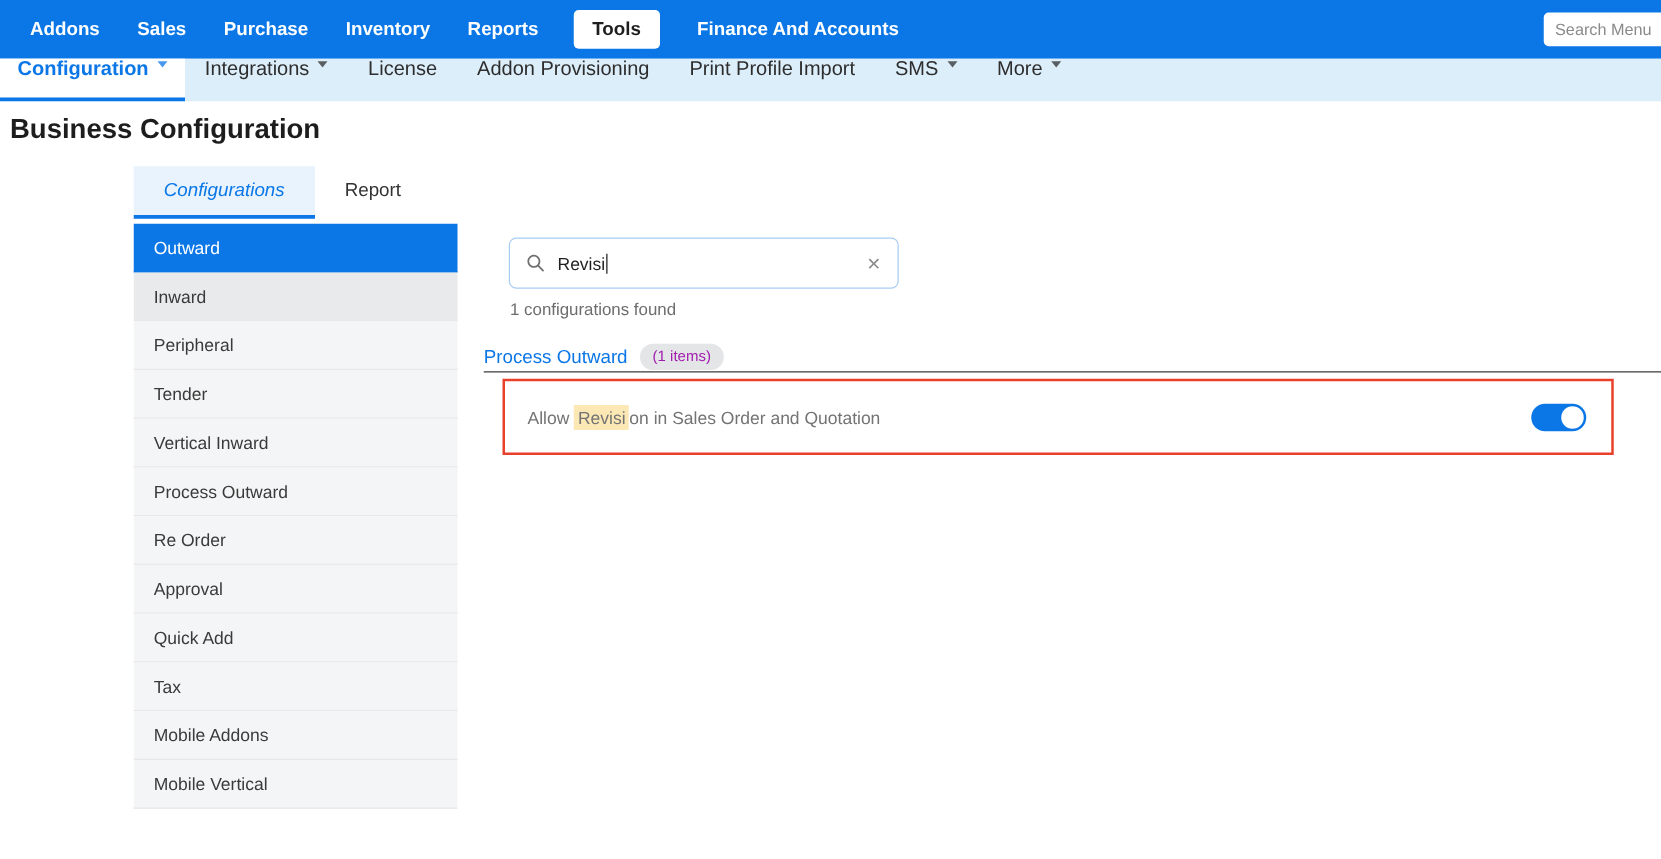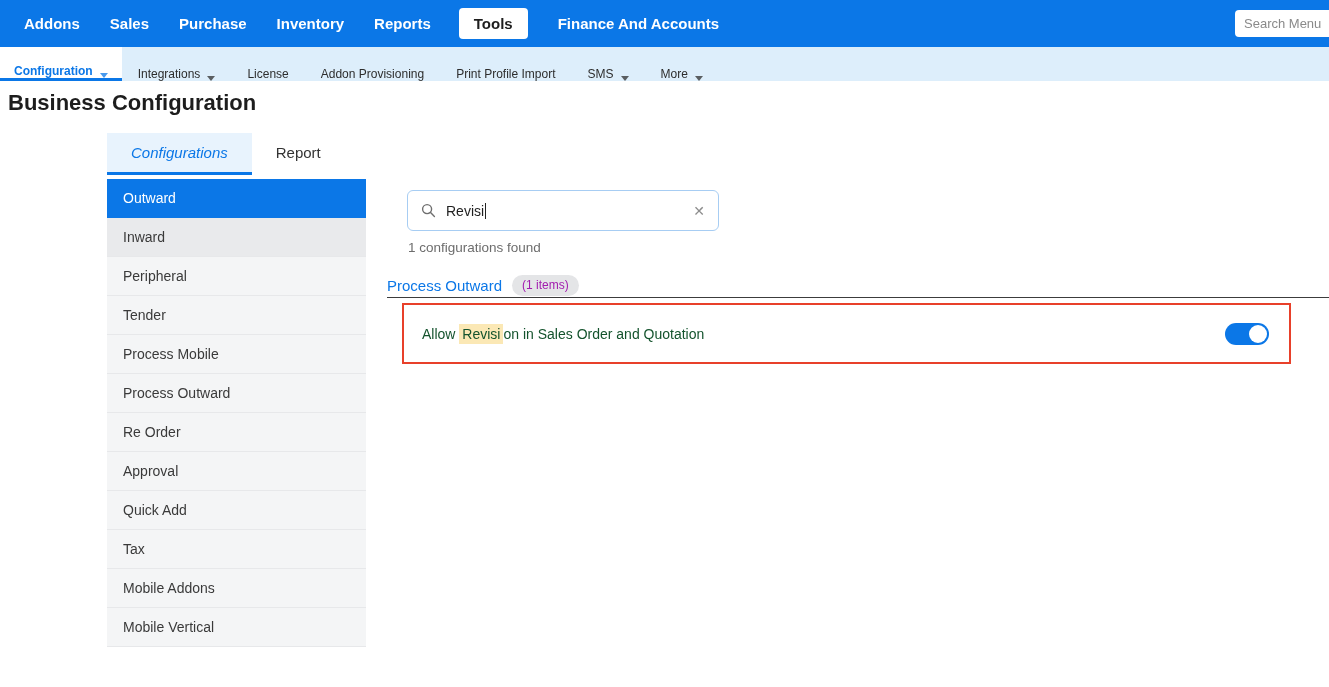--- a/index.html
+++ b/index.html
@@ -32,22 +32,22 @@
     background:#fff; outline:none; font-family:"Liberation Sans", sans-serif;
   }
   .menu-search::placeholder { color:#8a8a8a; }
 
   
   .subnav {
     position:absolute; top:47px; left:0; right:0; height:34px;
     background:#ddeefb; display:flex; align-items:stretch;
   }
   .subnav-item {
-    display:flex; align-items:flex-end; gap:7px; padding:0 16px;
-    font-size:12px; color:#2d2d2d; cursor:pointer; white-space:nowrap;
+    display:flex; align-items:flex-start; gap:7px; padding:0 16px;
+    font-size:16px; color:#2d2d2d; cursor:pointer; white-space:nowrap;
   }
   .subnav-item.active {
     background:#fff; color:#0b77e7; border-bottom:3px solid #0b77e7; font-weight:700;
     padding:0 14px;
   }
   .chevron {
     width:0; height:0; border-left:4px solid transparent;
     border-right:4px solid transparent; border-top:5px solid currentColor;
     opacity:.75; margin-top:2px;
   }
@@ -100,21 +100,21 @@
     padding:3px 10px 4px; border-radius:11px; white-space:nowrap;
   }
 
   .divider { position:absolute; top:297px; left:387px; right:0; border-top:1px solid #3c3c3c; }
 
   .config-row {
     position:absolute; top:303px; left:402px; width:889px; height:61px;
     border:2px solid #e8402a; background:#fff;
     display:flex; align-items:center; padding:0 20px 0 18px;
   }
-  .row-text { font-size:14px; color:#14532d; }
+  .row-text { font-size:14px; color:#737373; }
   .hl { background:#fbe8b5; padding:2px 3px; }
 
   .toggle {
     margin-left:auto; width:44px; height:22px; border-radius:11px;
     background:#0b77e7; position:relative; cursor:pointer; flex:0 0 auto;
   }
   .toggle .knob {
     position:absolute; right:2px; top:2px; width:18px; height:18px;
     border-radius:50%; background:#fff;
   }
@@ -168,21 +168,21 @@
   <div class="tabs">
     <span class="tab active">Configurations</span>
     <span class="tab">Report</span>
   </div>
 
   <div class="sidebar">
     <div class="side-item active">Outward</div>
     <div class="side-item hovered">Inward</div>
     <div class="side-item">Peripheral</div>
     <div class="side-item">Tender</div>
-    <div class="side-item">Process Mobile</div>
+    <div class="side-item">Vertical Inward</div>
     <div class="side-item">Process Outward</div>
     <div class="side-item">Re Order</div>
     <div class="side-item">Approval</div>
     <div class="side-item">Quick Add</div>
     <div class="side-item">Tax</div>
     <div class="side-item">Mobile Addons</div>
     <div class="side-item">Mobile Vertical</div>
   </div>
 
   <div class="search-box">

